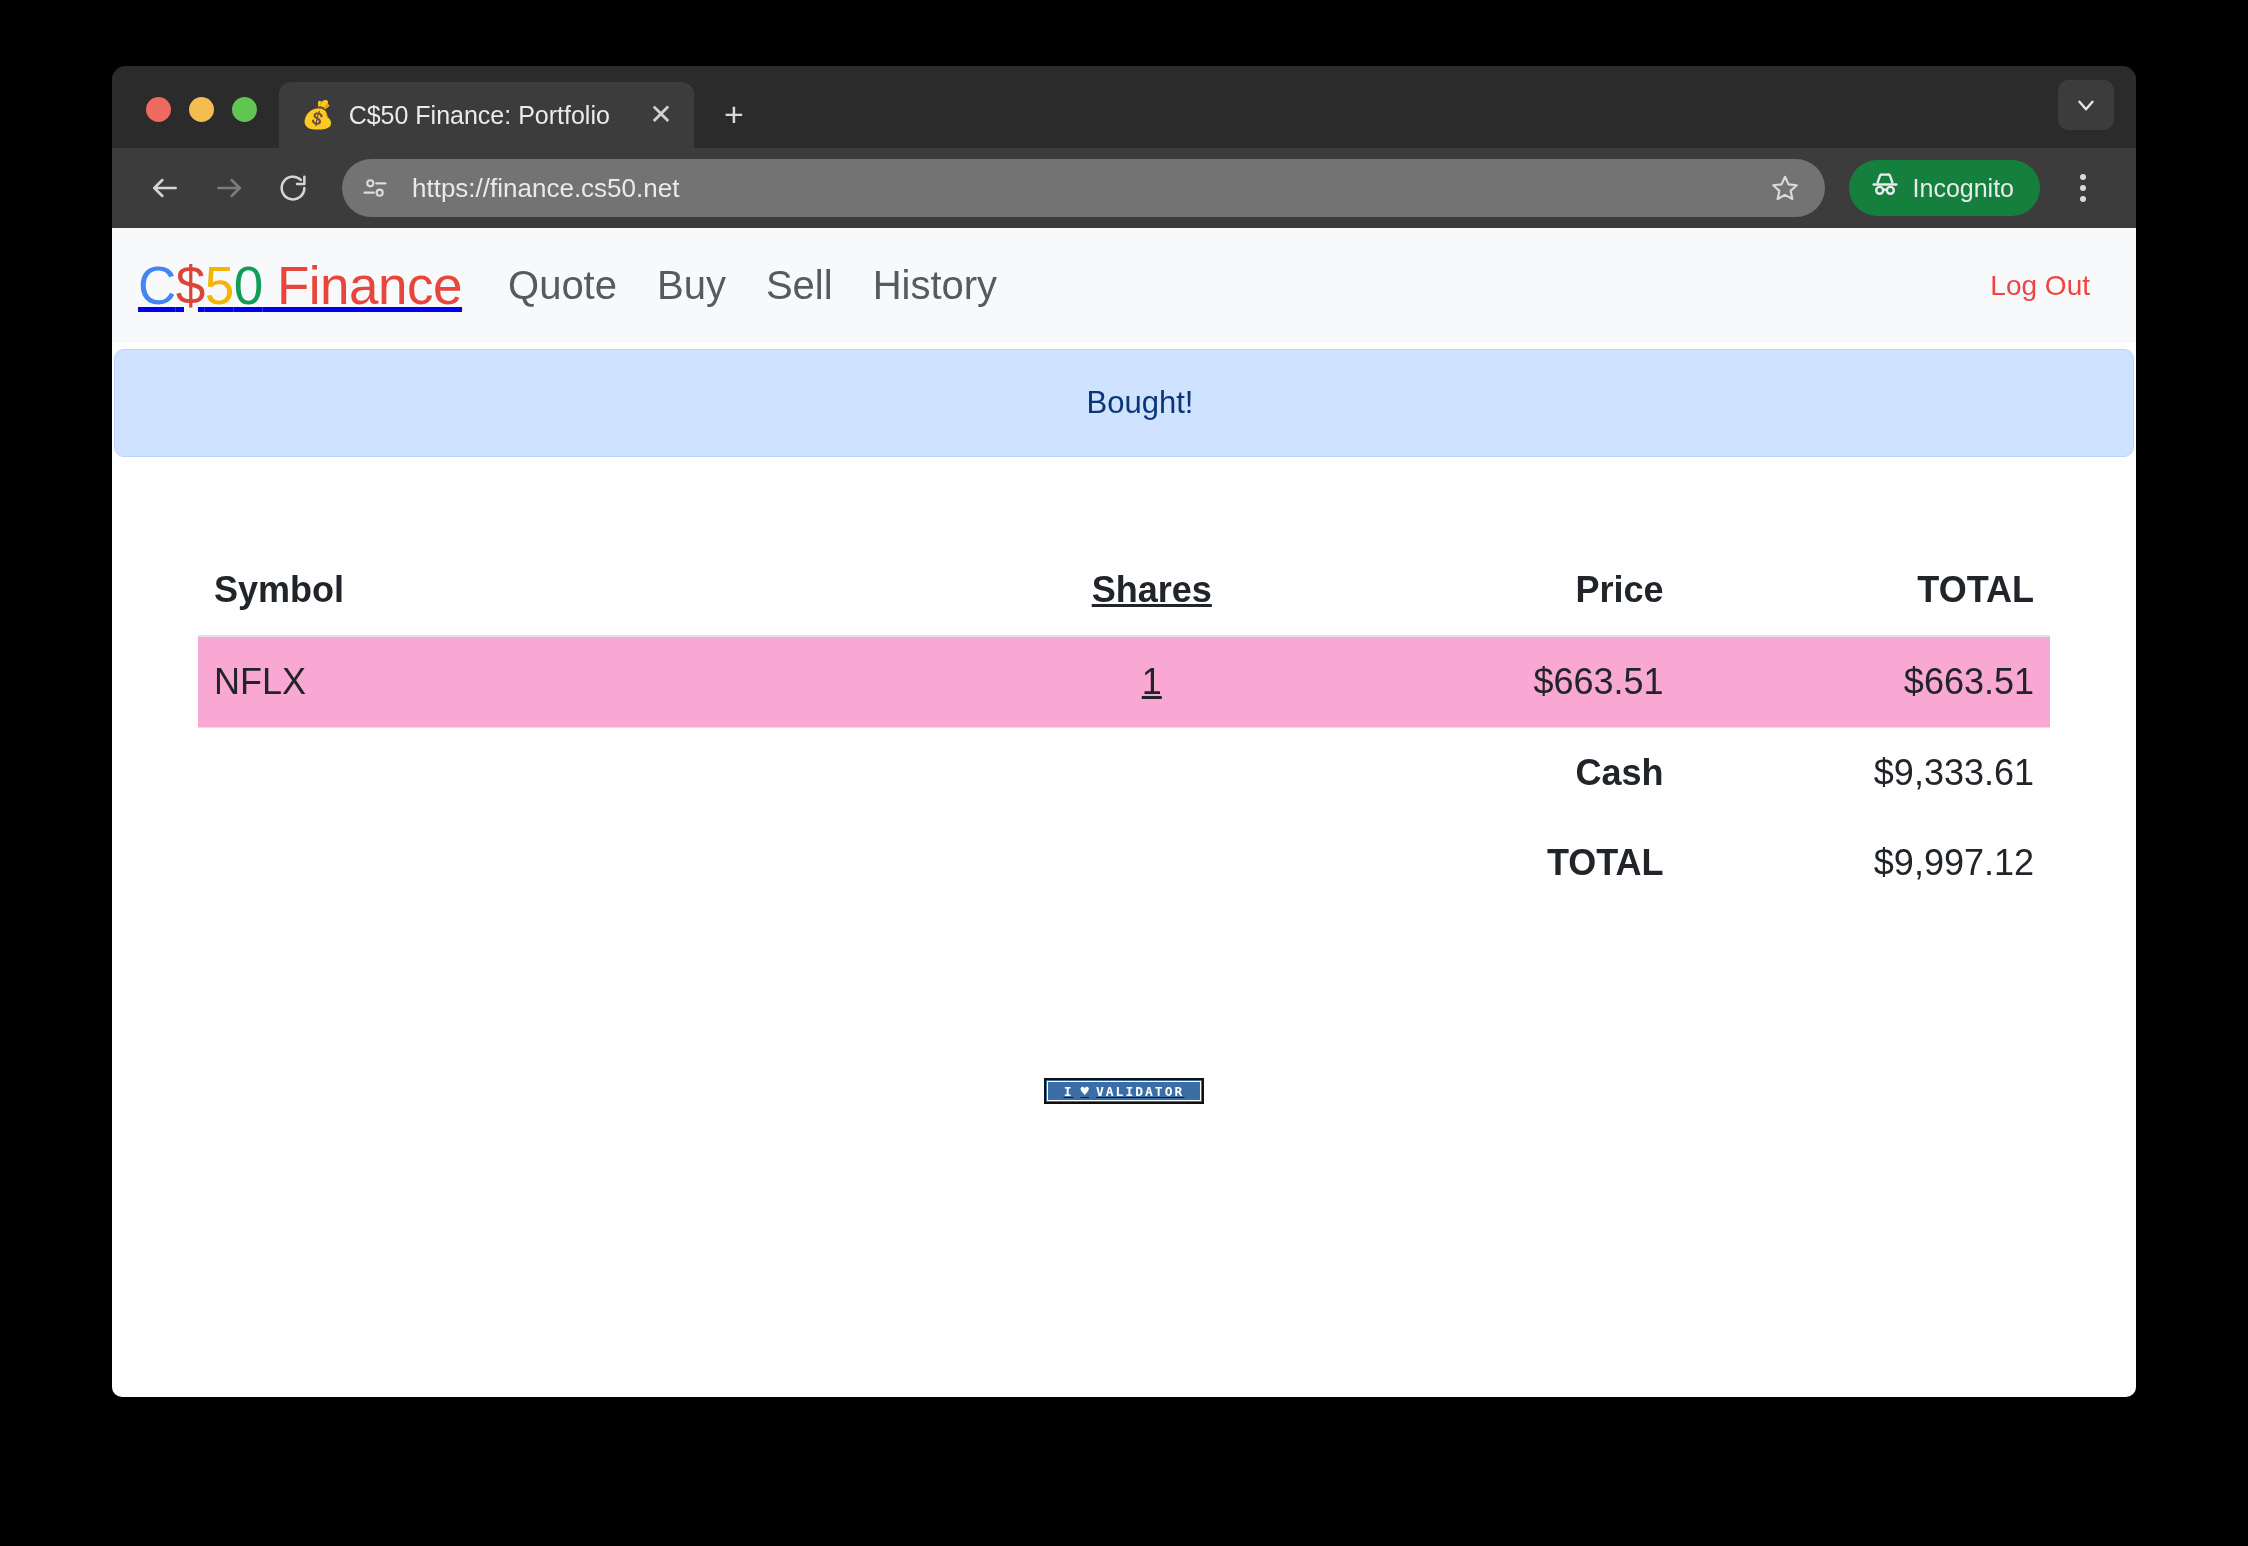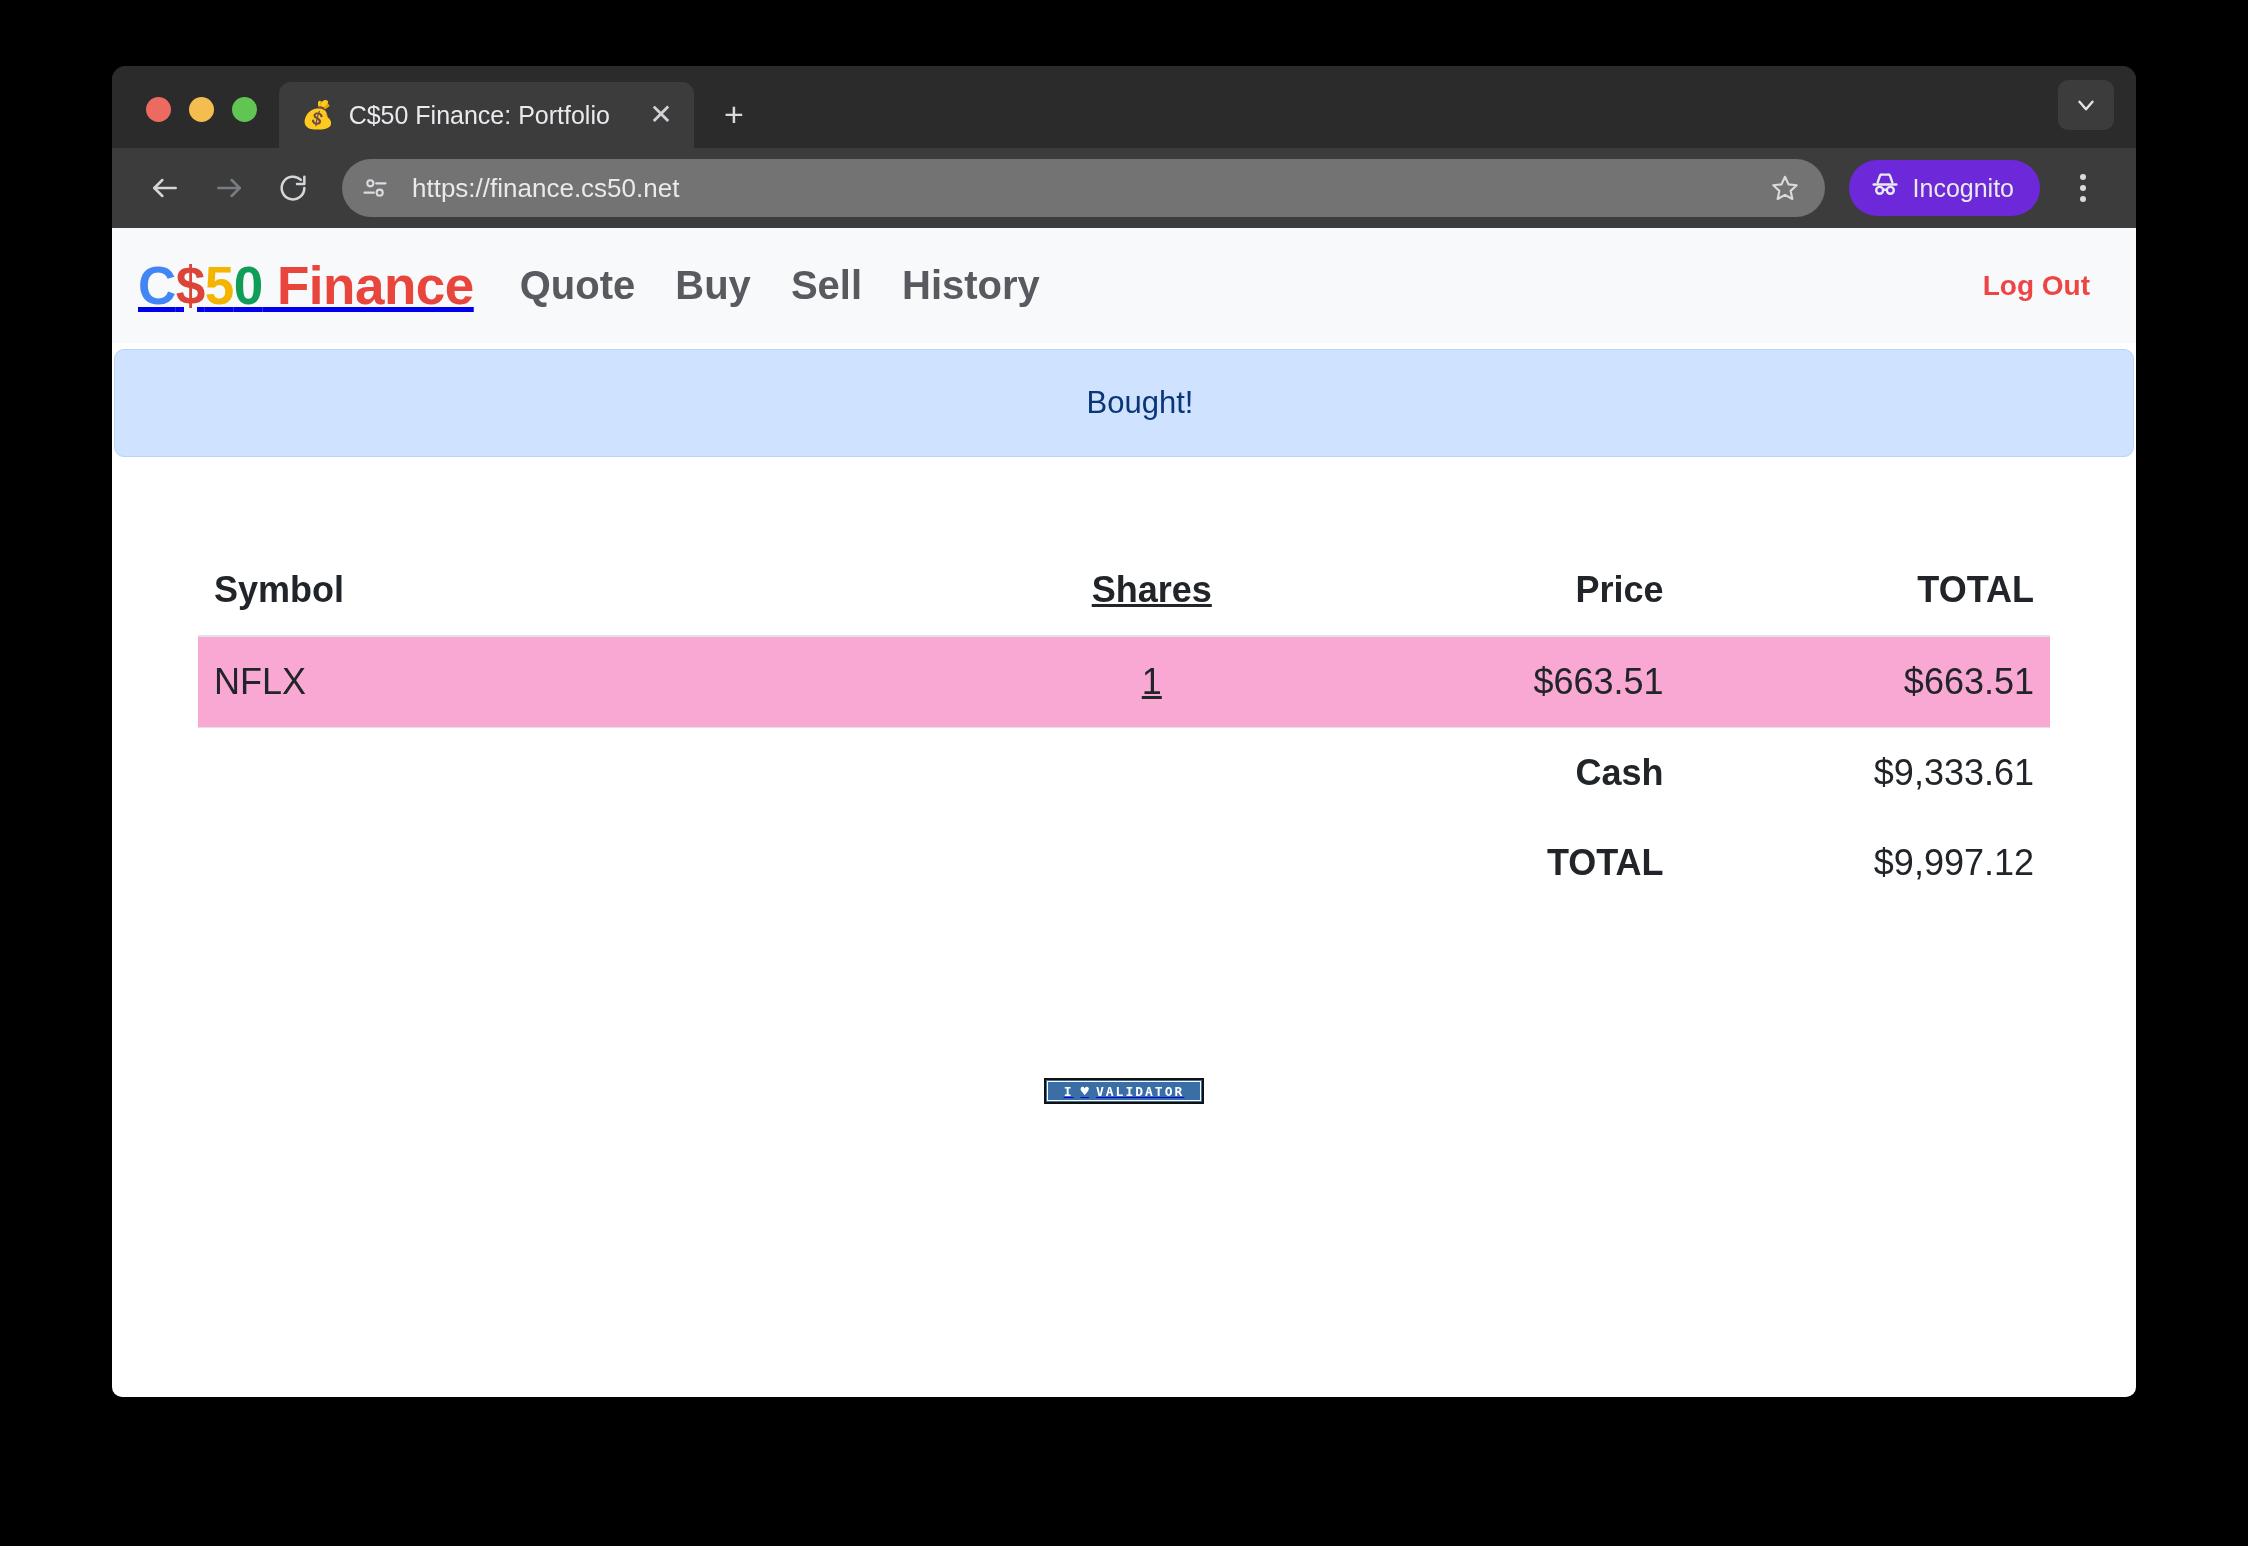--- a/index.html
+++ b/index.html
@@ -139,21 +139,21 @@
   #bookmark-star-icon {
     width: 52px; height: 52px;
     border-radius: 50%;
     display: flex; align-items: center; justify-content: center;
     color: #d9dbde;
     flex: none;
     margin-right: 6px;
   }
   #incognito-badge {
     height: 56px;
-    background: #6d28d9;
+    background: #15803d;
     border-radius: 30px;
     display: flex;
     align-items: center;
     gap: 12px;
     padding: 0 26px 0 20px;
     margin-left: 18px;
     color: #e8eaed;
     font-size: 25px;
     white-space: nowrap;
   }
@@ -172,21 +172,20 @@
     background: #ffffff;
     overflow: hidden;
   }
 
   #navbar {
     height: 115px;
     background: #f8f9fa;
     display: flex;
     align-items: center;
     padding: 0 28px 0 26px;
-    font-weight: bold;
   }
   #brand {
     font-size: 53px;
     letter-spacing: -0.5px;
     white-space: nowrap;
     margin-right: 46px;
   }
   #brand .b-c { color: #4285f4; }
   #brand .b-dollar { color: #db4437; }
   #brand .b-5 { color: #f4b400; }

